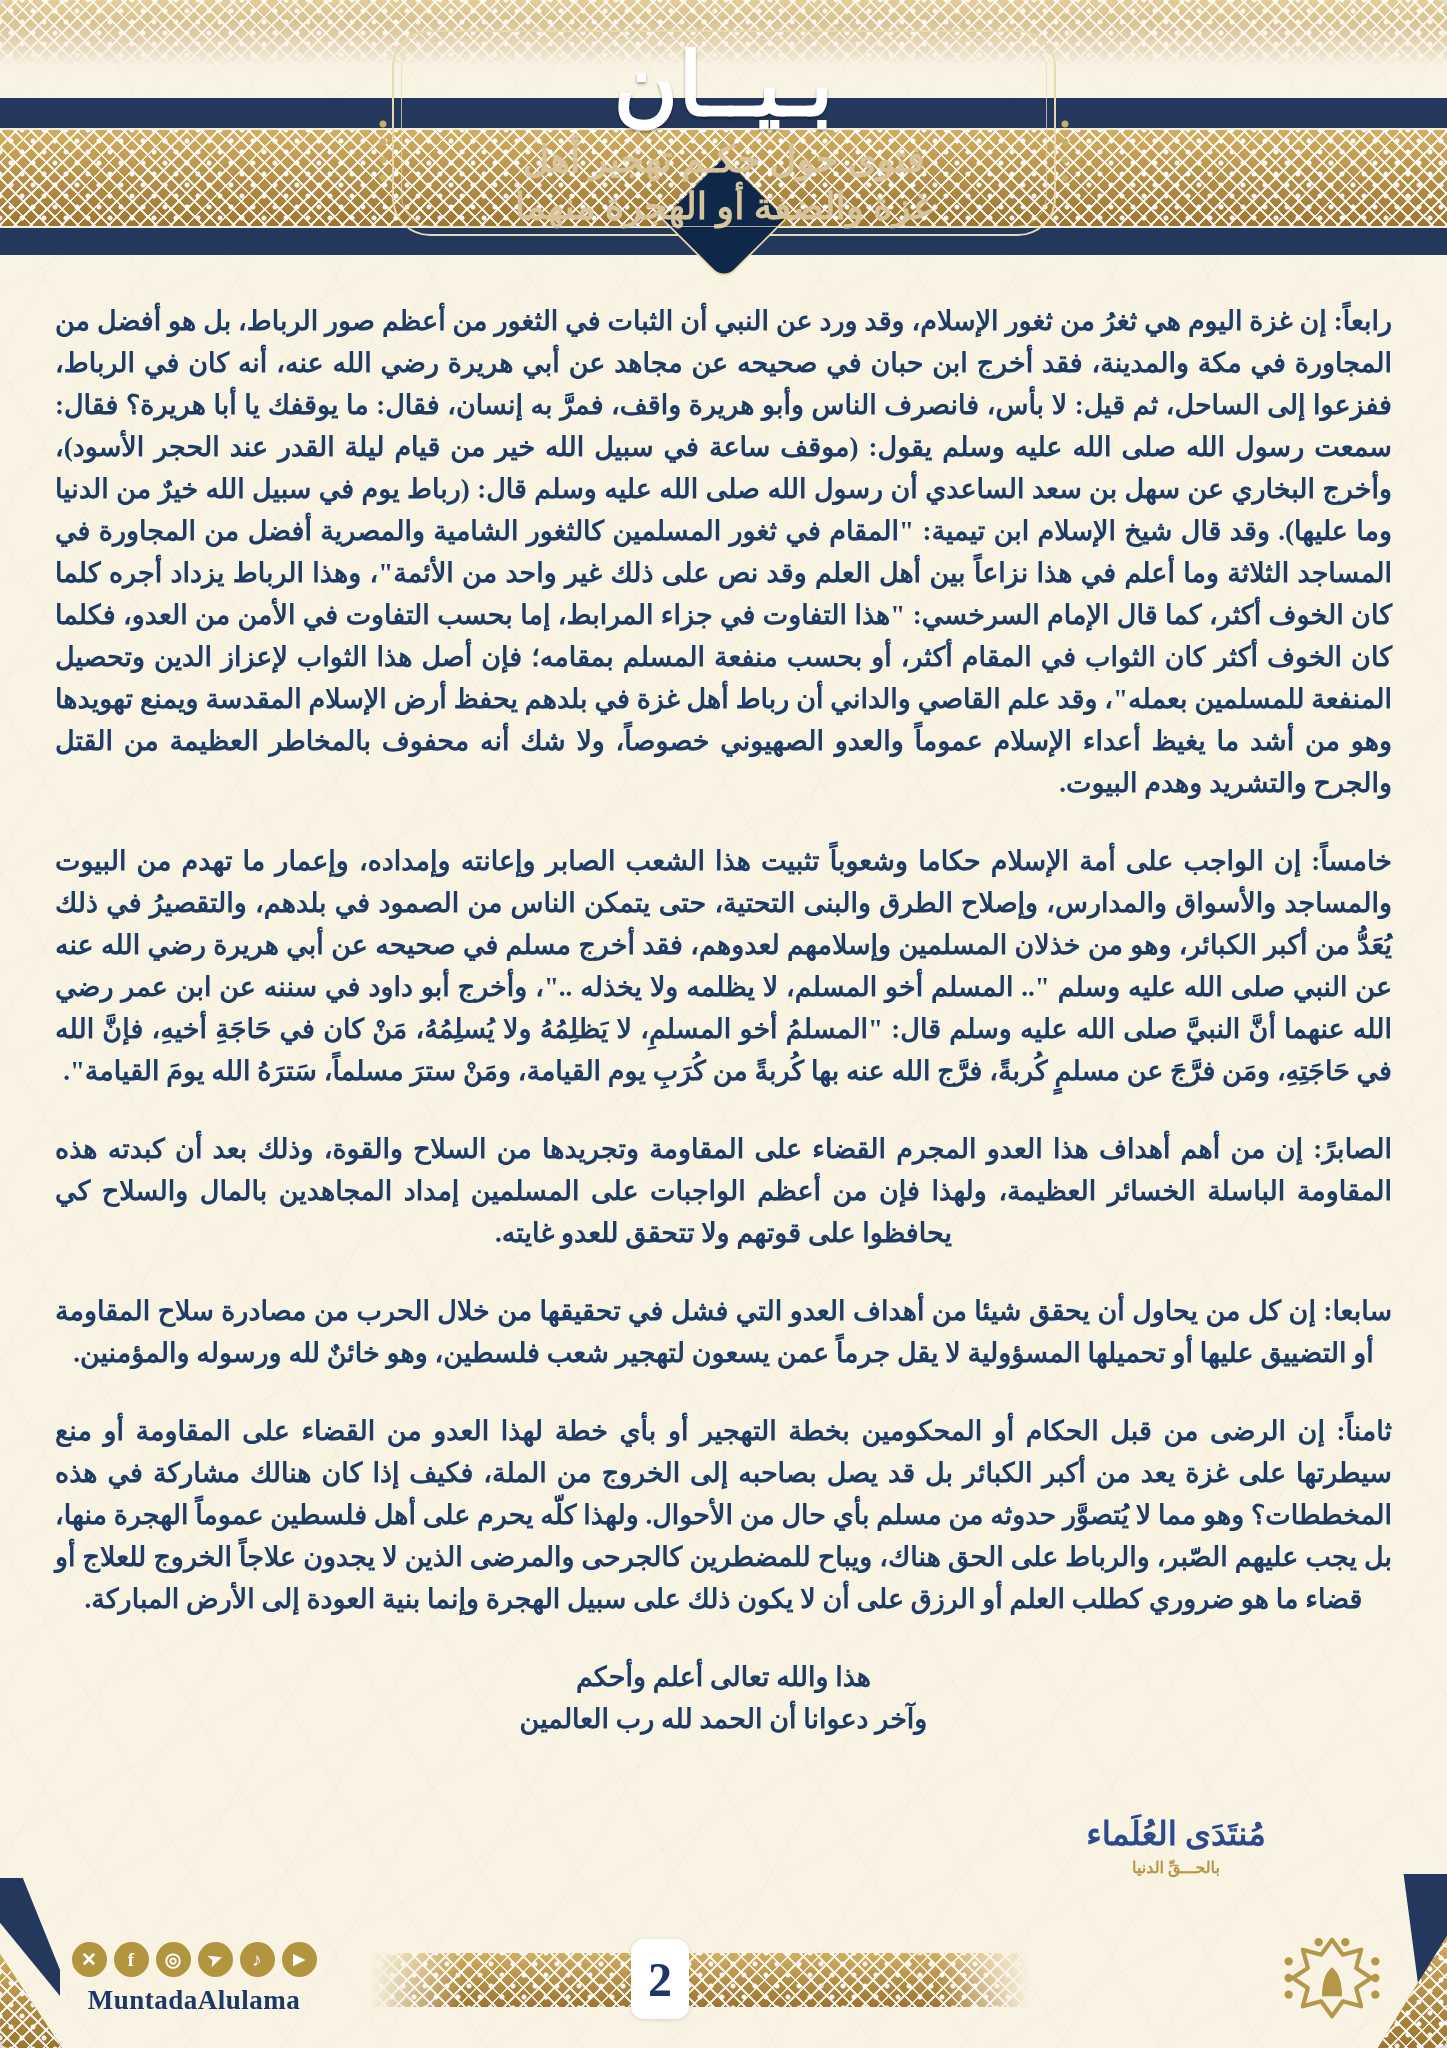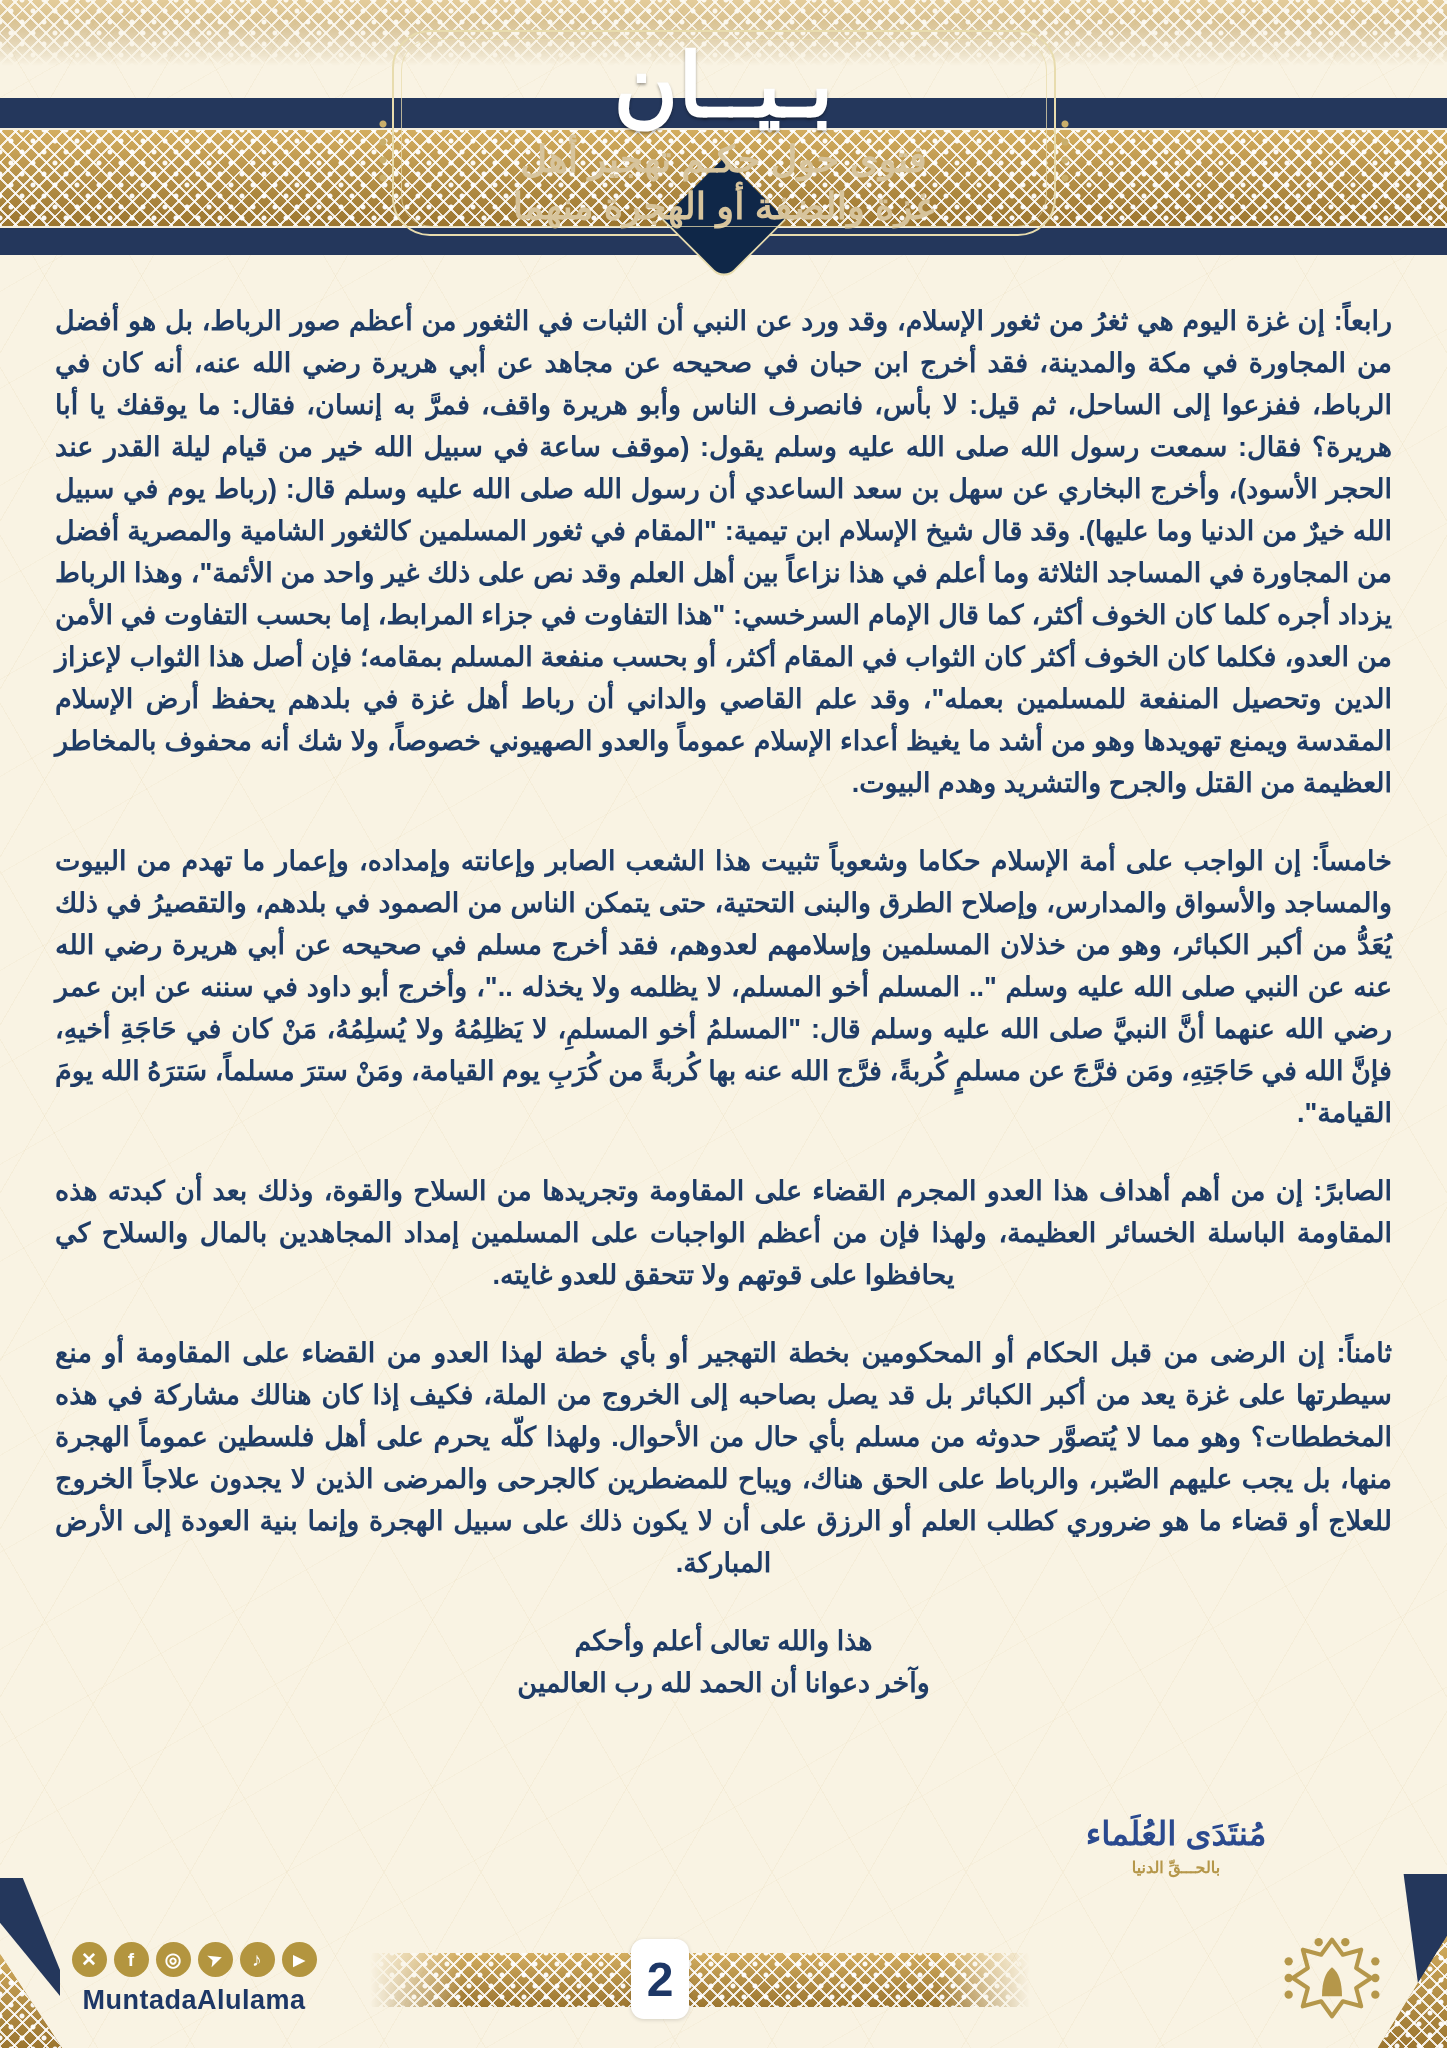--- a/index.html
+++ b/index.html
@@ -1,24 +1,25 @@
 <!DOCTYPE html>
 <html lang="ar"><head>
 <meta charset="utf-8">
 <style>
   html,body{margin:0;padding:0;background:#ddd;}
   *{box-sizing:border-box;}
   .page{
     position:relative;width:1447px;height:2048px;margin:0 auto;overflow:hidden;
-    font-family:Liberation Sans, sans-serif;
+    font-family:Liberation Serif, serif;
     background:
       repeating-linear-gradient(60deg, rgba(193,159,82,.07) 0 1px, transparent 1px 84px),
       repeating-linear-gradient(-60deg, rgba(193,159,82,.07) 0 1px, transparent 1px 84px),
       repeating-linear-gradient(150deg, rgba(193,159,82,.05) 0 1px, transparent 1px 84px),
       #f9f3e3;
+    border-radius: 9px;
   }
   
   .goldpat{
     background-color:#b8934a;
     background-image:
       radial-gradient(circle, rgba(255,255,255,.95) 2px, rgba(255,255,255,0) 3px),
       radial-gradient(circle, rgba(255,255,255,.95) 2px, rgba(255,255,255,0) 3px),
       repeating-linear-gradient(45deg, rgba(255,255,255,.85) 0 2px, transparent 2px 11px),
       repeating-linear-gradient(135deg, rgba(255,255,255,.85) 0 2px, transparent 2px 11px),
       linear-gradient(180deg,#d4ae60 0%,#b8934a 45%,#9c7630 100%);
@@ -133,20 +134,21 @@
   </div>
 
   <div class="content" id="content">
 
       <p class="para last-right"><b class="lead">رابعاً:</b> <span class="ptext"> إن غزة اليوم هي ثغرُ من ثغور الإسلام، وقد ورد عن النبي أن الثبات في الثغور من أعظم صور الرباط، بل هو أفضل من المجاورة في مكة والمدينة، فقد أخرج ابن حبان في صحيحه عن مجاهد عن أبي هريرة رضي الله عنه، أنه كان في الرباط، ففزعوا إلى الساحل، ثم قيل: لا بأس، فانصرف الناس وأبو هريرة واقف، فمرَّ به إنسان، فقال: ما يوقفك يا أبا هريرة؟ فقال: سمعت رسول الله صلى الله عليه وسلم يقول: (موقف ساعة في سبيل الله خير من قيام ليلة القدر عند الحجر الأسود)، وأخرج البخاري عن سهل بن سعد الساعدي أن رسول الله صلى الله عليه وسلم قال: (رباط يوم في سبيل الله خيرٌ من الدنيا وما عليها). وقد قال شيخ الإسلام ابن تيمية: "المقام في ثغور المسلمين كالثغور الشامية والمصرية أفضل من المجاورة في المساجد الثلاثة وما أعلم في هذا نزاعاً بين أهل العلم وقد نص على ذلك غير واحد من الأئمة"، وهذا الرباط يزداد أجره كلما كان الخوف أكثر، كما قال الإمام السرخسي: "هذا التفاوت في جزاء المرابط، إما بحسب التفاوت في الأمن من العدو، فكلما كان الخوف أكثر كان الثواب في المقام أكثر، أو بحسب منفعة المسلم بمقامه؛ فإن أصل هذا الثواب لإعزاز الدين وتحصيل المنفعة للمسلمين بعمله"، وقد علم القاصي والداني أن رباط أهل غزة في بلدهم يحفظ أرض الإسلام المقدسة ويمنع تهويدها وهو من أشد ما يغيظ أعداء الإسلام عموماً والعدو الصهيوني خصوصاً، ولا شك أنه محفوف بالمخاطر العظيمة من القتل والجرح والتشريد وهدم البيوت.</span></p>
 
       <p class="para last-right"><b class="lead">خامساً:</b> <span class="ptext"> إن الواجب على أمة الإسلام حكاما وشعوباً تثبيت هذا الشعب الصابر وإعانته وإمداده، وإعمار ما تهدم من البيوت والمساجد والأسواق والمدارس، وإصلاح الطرق والبنى التحتية، حتى يتمكن الناس من الصمود في بلدهم، والتقصيرُ في ذلك يُعَدُّ من أكبر الكبائر، وهو من خذلان المسلمين وإسلامهم لعدوهم، فقد أخرج مسلم في صحيحه عن أبي هريرة رضي الله عنه عن النبي صلى الله عليه وسلم ".. المسلم أخو المسلم، لا يظلمه ولا يخذله .."، وأخرج أبو داود في سننه عن ابن عمر رضي الله عنهما أنَّ النبيَّ صلى الله عليه وسلم قال: "المسلمُ أخو المسلمِ، لا يَظلِمُهُ ولا يُسلِمُهُ، مَنْ كان في حَاجَةِ أخيهِ، فإنَّ الله في حَاجَتِهِ، ومَن فرَّجَ عن مسلمٍ كُربةً، فرَّج الله عنه بها كُربةً من كُرَبِ يوم القيامة، ومَنْ سترَ مسلماً، سَترَهُ الله يومَ القيامة".</span></p>
 
       <p class="para last-center"><b class="lead">الصابرً:</b> <span class="ptext"> إن من أهم أهداف هذا العدو المجرم القضاء على المقاومة وتجريدها من السلاح والقوة، وذلك بعد أن كبدته هذه المقاومة الباسلة الخسائر العظيمة، ولهذا فإن من أعظم الواجبات على المسلمين إمداد المجاهدين بالمال والسلاح كي يحافظوا على قوتهم ولا تتحقق للعدو غايته.</span></p>
 
+      <p class="para last-center"><b class="lead">سابعا:</b> <span class="ptext"> إن كل من يحاول أن يحقق شيئا من أهداف العدو التي فشل في تحقيقها من خلال الحرب من مصادرة سلاح المقاومة أو التضييق عليها أو تحميلها المسؤولية لا يقل جرماً عمن يسعون لتهجير شعب فلسطين، وهو خائنٌ لله ورسوله والمؤمنين.</span></p>
 
       <p class="para last-center"><b class="lead">ثامناً:</b> <span class="ptext"> إن الرضى من قبل الحكام أو المحكومين بخطة التهجير أو بأي خطة لهذا العدو من القضاء على المقاومة أو منع سيطرتها على غزة يعد من أكبر الكبائر بل قد يصل بصاحبه إلى الخروج من الملة، فكيف إذا كان هنالك مشاركة في هذه المخططات؟ وهو مما لا يُتصوَّر حدوثه من مسلم بأي حال من الأحوال. ولهذا كلّه يحرم على أهل فلسطين عموماً الهجرة منها، بل يجب عليهم الصّبر، والرباط على الحق هناك، ويباح للمضطرين كالجرحى والمرضى الذين لا يجدون علاجاً الخروج للعلاج أو قضاء ما هو ضروري كطلب العلم أو الرزق على أن لا يكون ذلك على سبيل الهجرة وإنما بنية العودة إلى الأرض المباركة.</span></p>
     <div class="closing">هذا والله تعالى أعلم وأحكم</div>
     <div class="closing">وآخر دعوانا أن الحمد لله رب العالمين</div>
   </div>
 
   <div class="f-strip goldpat"></div>
 
   <div class="pageno">
     <span>2</span>

